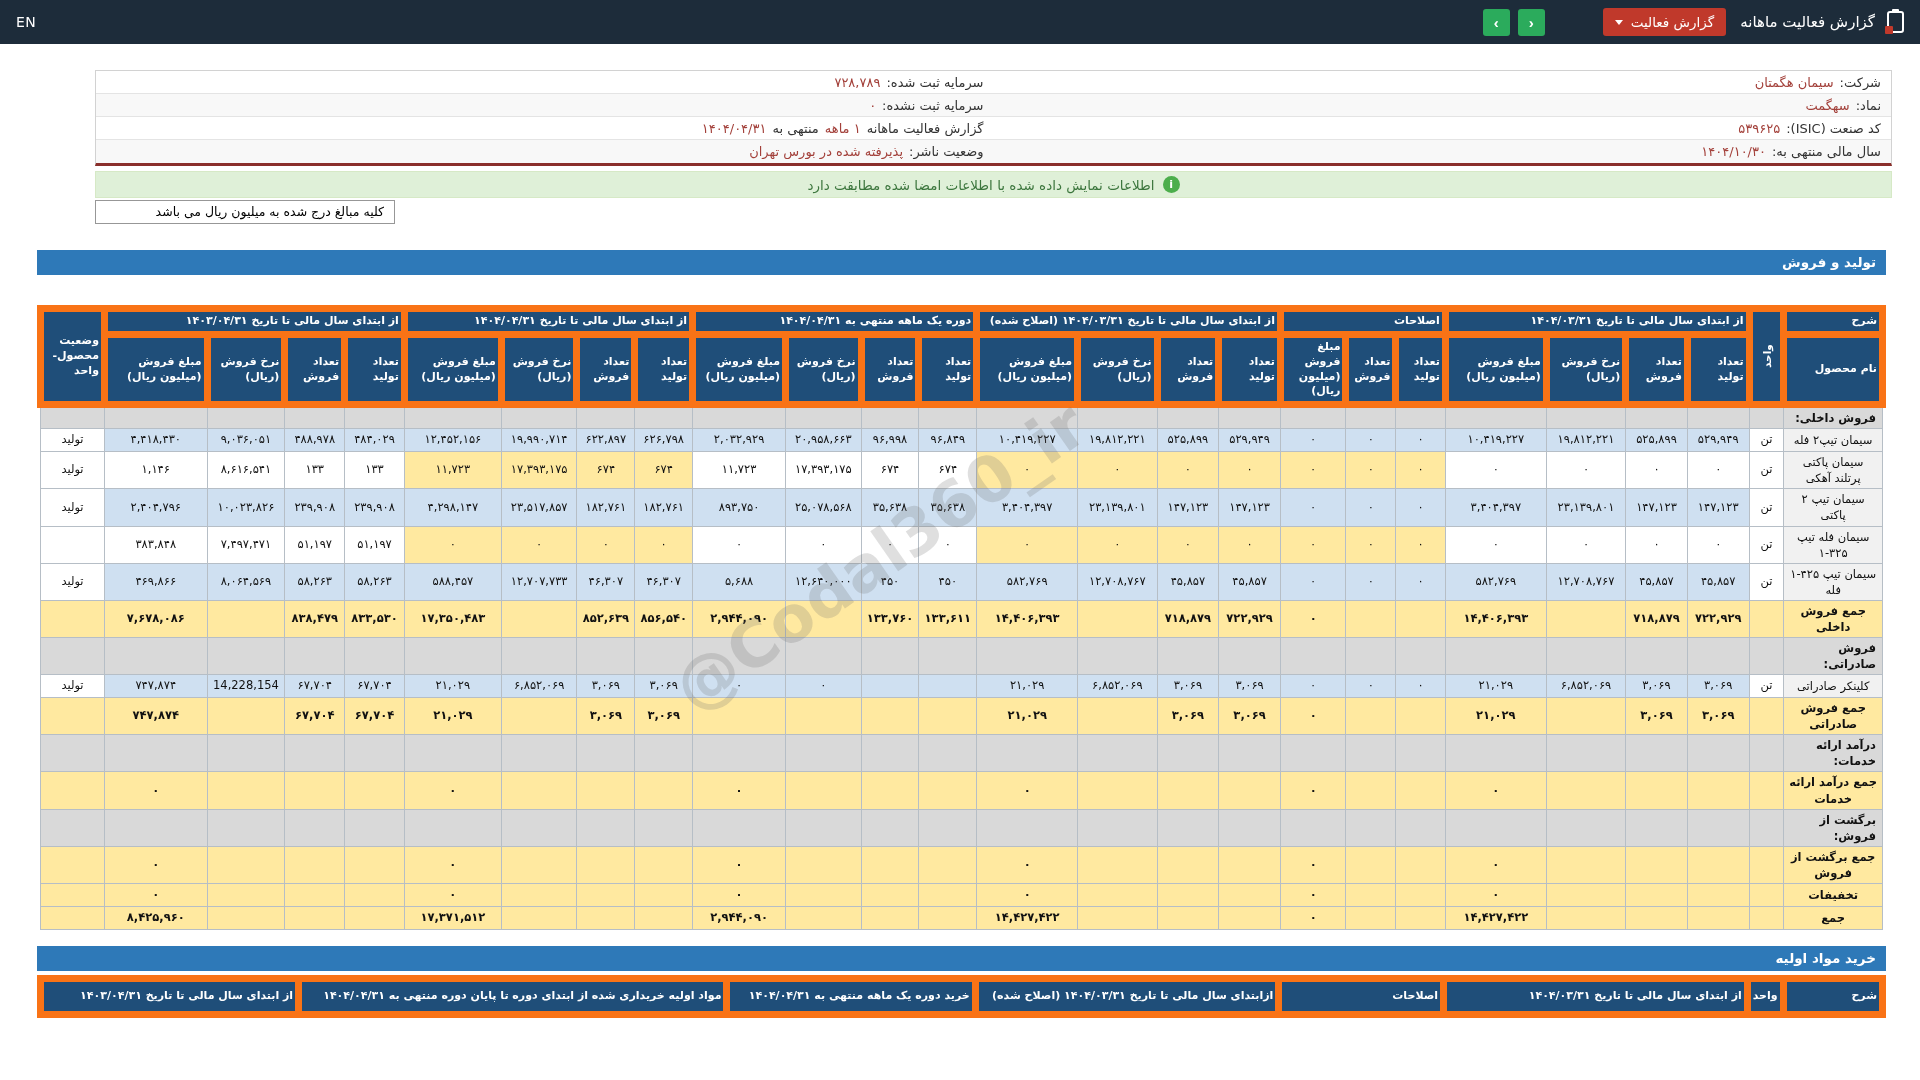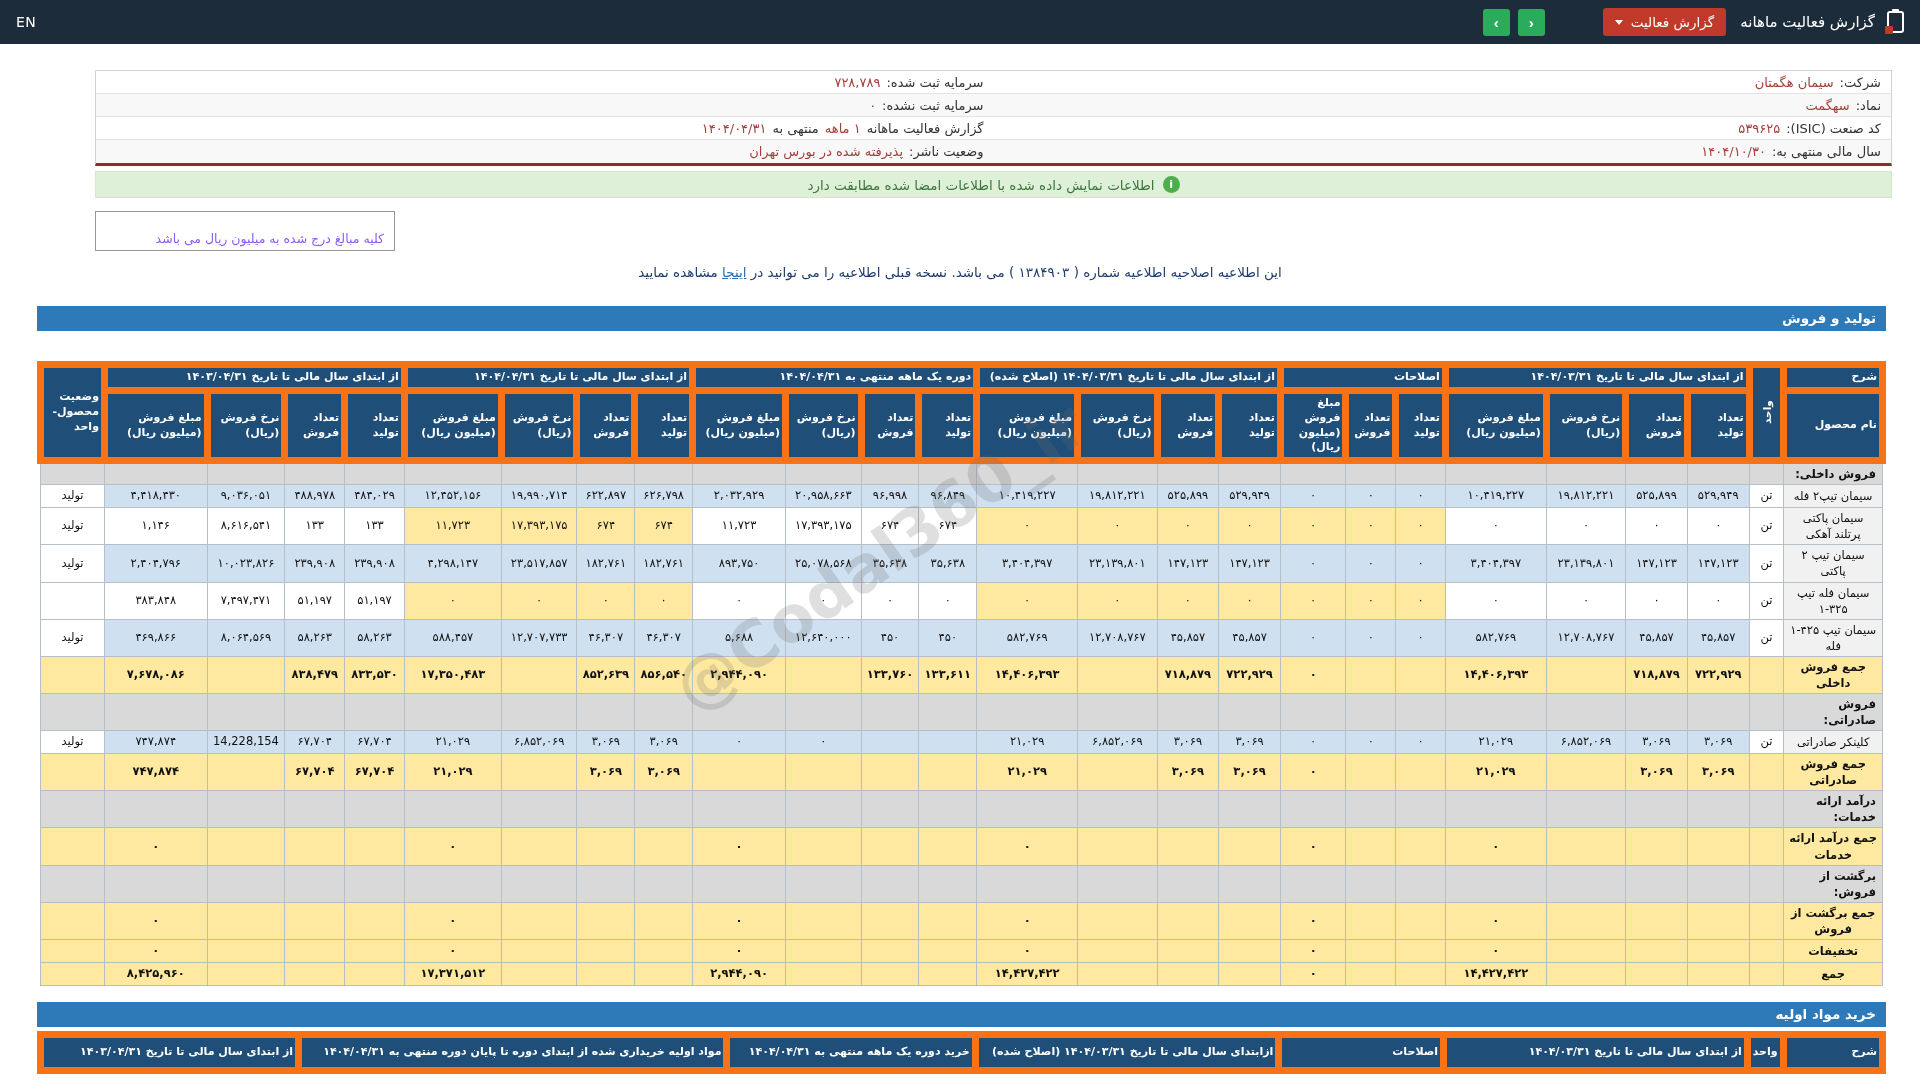--- a/index.html
+++ b/index.html
@@ -34,22 +34,22 @@
   .info-cell .lbl{color:#333}
   .info-cell .val{color:#a3403a}
 
   
   .green-bar{margin:5px 28px 0 95px;background:#dff0d8;border:1px solid #d6e9c6;height:27px;
     display:flex;align-items:center;justify-content:center;gap:8px;font-size:13.5px;color:#3c763d}
   .info-icon{width:17px;height:17px;border-radius:50%;background:#4cae4c;color:#fff;font-size:11px;
     font-weight:bold;display:flex;align-items:center;justify-content:center;flex:0 0 auto}
 
   
-  .amounts{width:300px;margin:13px auto 0 95px;border:1px solid #979797;padding:19px 10px;
-    font-size:12.5px;color:#8b5cf6;height:24px;text-align:right}
+  .amounts{width:300px;margin:2px auto 0 95px;border:1px solid #979797;padding:3px 10px;
+    font-size:12.5px;color:#000000;height:24px;text-align:right}
   .note1{margin:13px 40px 0;text-align:center;font-size:13.5px;color:#1f3d6e}
   .note1 .lnk{color:#2a6db5;text-decoration:underline;cursor:pointer}
   .note2{margin:15px 40px 0;text-align:center;font-size:13.5px;color:#17355e;font-weight:bold}
 
   
   .section-bar{margin:26px 34px 0 37px;background:#2e79b8;color:#fff;font-weight:bold;
     font-size:13.5px;padding:4px 10px;height:25px}
   .units-bar{margin:5px 34px 0 37px;border:1px solid #c8c8c8;font-size:12.5px;font-weight:bold;
     padding:2px 10px;color:#222;height:22px}
 
@@ -148,23 +148,20 @@
     </div>
   </div>
 
   <div class="green-bar">
     <span class="info-icon">i</span>
     <span>اطلاعات نمایش داده شده با اطلاعات امضا شده مطابقت دارد</span>
   </div>
 
   <div class="amounts">کلیه مبالغ درج شده به میلیون ریال می باشد</div>
 
-  <div class="note1">
-    <span>این اطلاعیه اصلاحیه اطلاعیه شماره ( ۱۳۸۴۹۰۳ ) می باشد. نسخه قبلی اطلاعیه را می توانید در </span><span class="lnk">اینجا</span><span> مشاهده نمایید</span>
-  </div>
 
   <div class="section-bar">تولید و فروش</div>
 
   <table class="grid" id="prod-table">
       <colgroup>
         <col style="width:100px">
         <col style="width:30px">
         <col style="width:62px">
         <col style="width:62px">
         <col style="width:80px">

